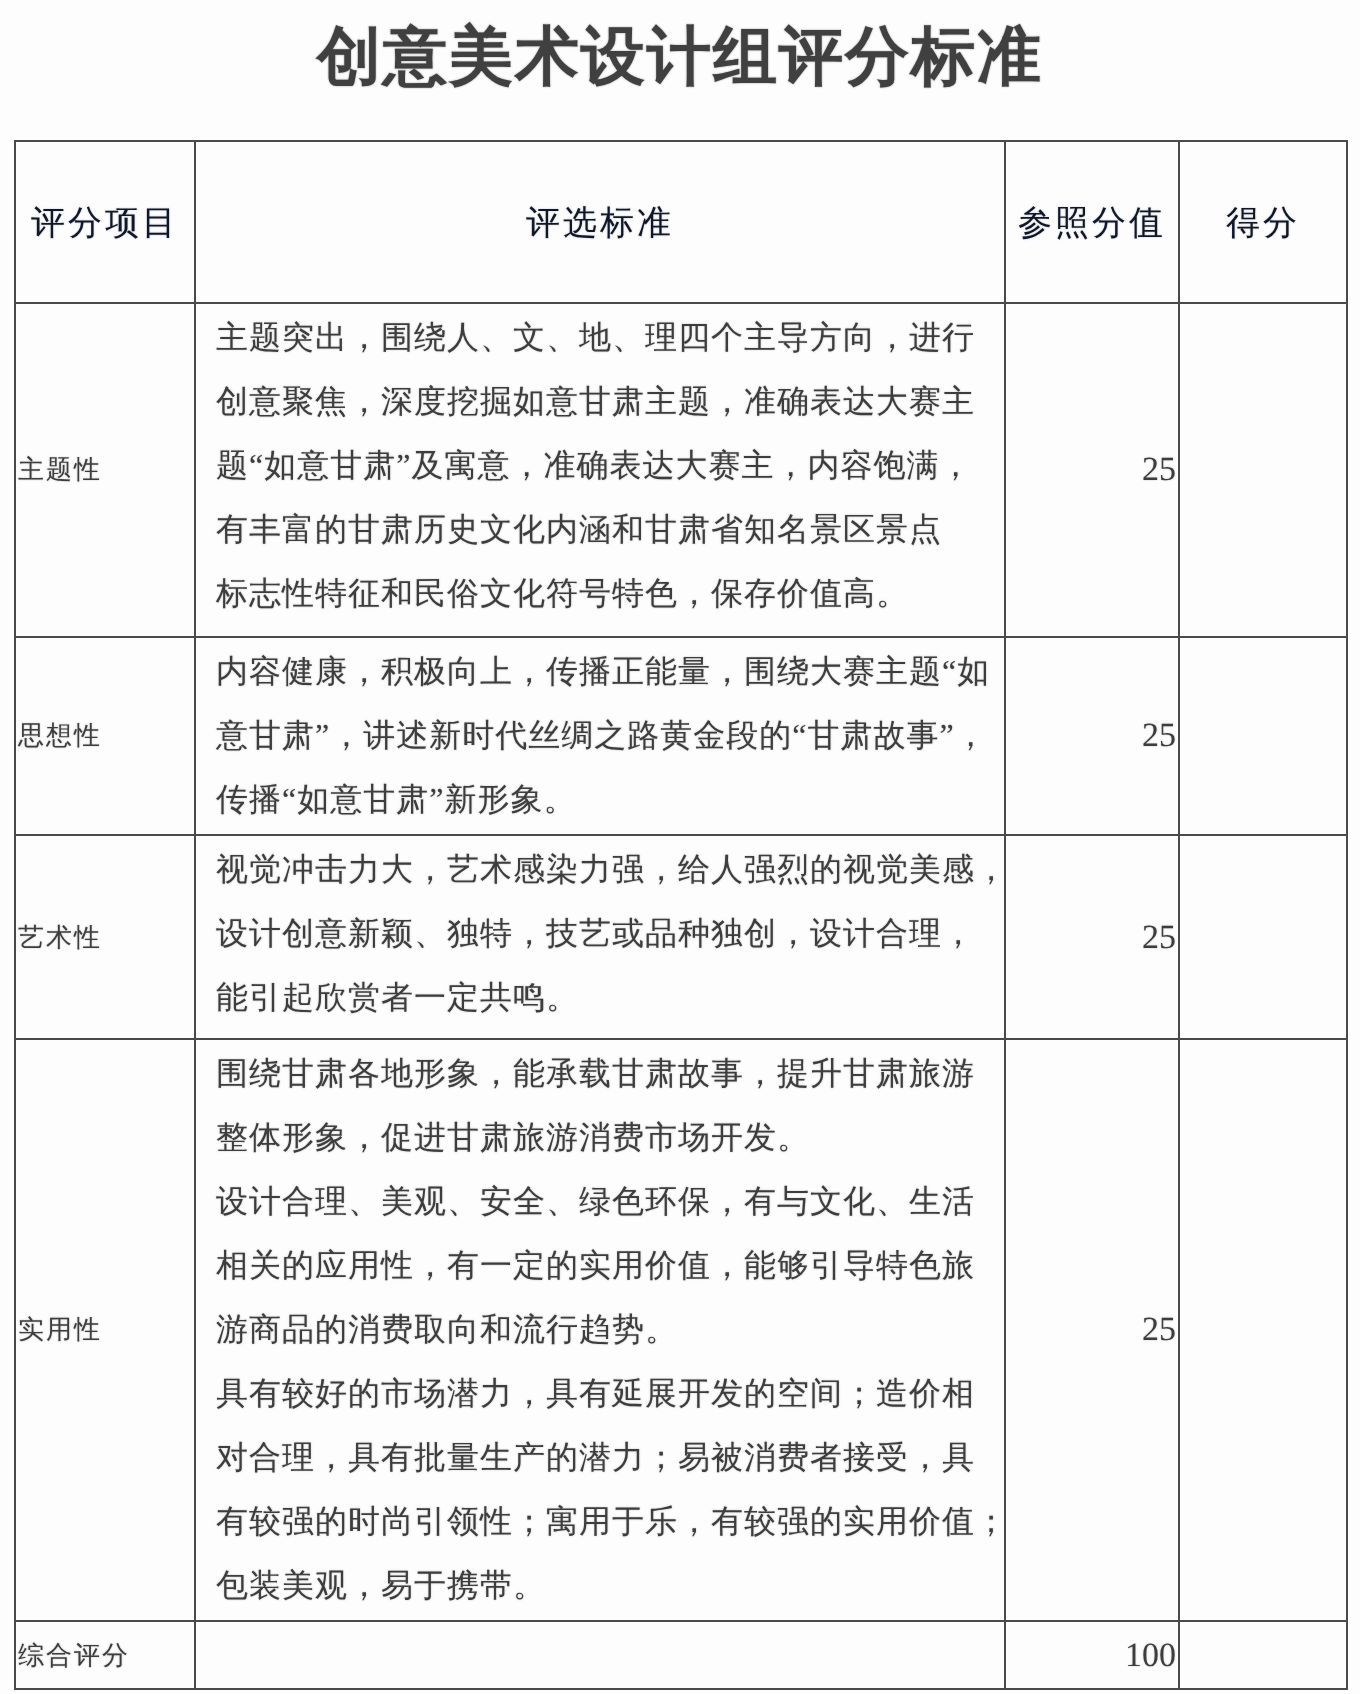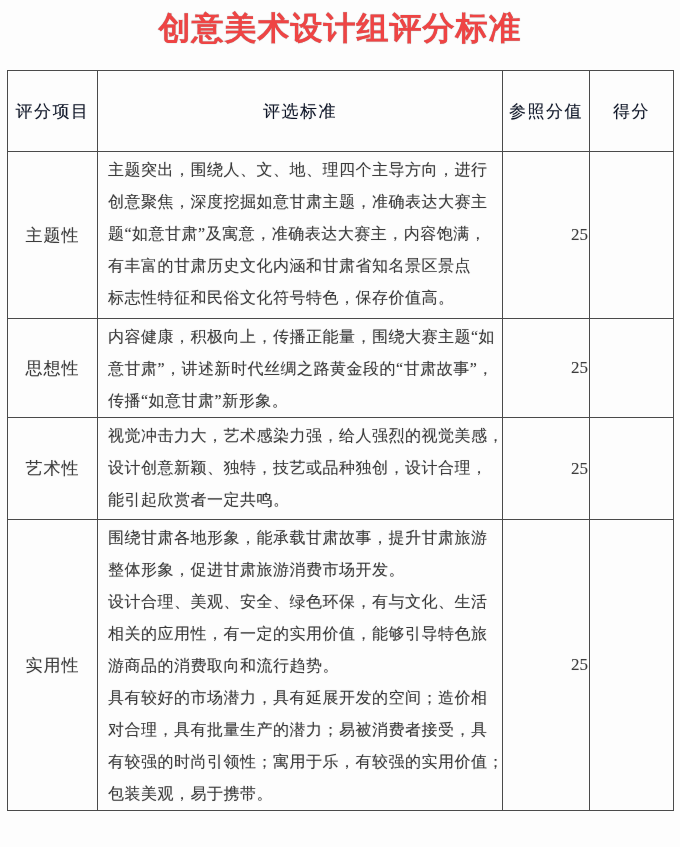--- a/index.html
+++ b/index.html
@@ -18,21 +18,21 @@
   }
   .title {
     margin: 0;
     padding-top: 7px;
     height: 46px;
     text-align: center;
     font-family: "Liberation Sans", "DejaVu Sans", sans-serif;
     font-weight: bold;
     font-size: 32px;
     letter-spacing: 1px;
-    color: #ef4444;
+    color: #404040;
     text-shadow: 0 0 1px rgba(20,20,20,0.45);
   }
   table.score-table {
     margin-left: 7px;
     margin-top: 17px;
     border-collapse: collapse;
     table-layout: fixed;
     width: 666px;
   }
   .score-table th, .score-table td {
@@ -49,23 +49,23 @@
     text-shadow: 0 0 1px rgba(70,70,70,0.35);
   }
   thead tr { height: 81px; }
   tbody tr:nth-child(1) { height: 167px; }
   tbody tr:nth-child(2) { height: 97px; }
   tbody tr:nth-child(3) { height: 102px; }
   tbody tr:nth-child(4) { height: 291px; }
   tbody tr:nth-child(5) { height: 34px; }
 
   td.item-cell {
-    text-align: center;
+    text-align: left;
     vertical-align: middle;
-    font-size: 17px;
+    font-size: 13px;
     letter-spacing: 1px;
     text-shadow: 0 0 1px rgba(70,70,70,0.35);
   }
   td.criteria-cell {
     vertical-align: top;
     padding: 2px 4px 0 10px;
     font-size: 16px;
     font-family: Liberation Serif, serif;
   }
   .criteria-line {
@@ -143,15 +143,21 @@
             <div class="criteria-line">相关的应用性，有一定的实用价值，能够引导特色旅</div>
             <div class="criteria-line">游商品的消费取向和流行趋势。</div>
             <div class="criteria-line">具有较好的市场潜力，具有延展开发的空间；造价相</div>
             <div class="criteria-line">对合理，具有批量生产的潜力；易被消费者接受，具</div>
             <div class="criteria-line">有较强的时尚引领性；寓用于乐，有较强的实用价值；</div>
             <div class="criteria-line">包装美观，易于携带。</div>
           </td>
           <td class="refscore-cell">25</td>
           <td class="score-cell"></td>
         </tr>
+        <tr>
+          <td class="item-cell">综合评分</td>
+          <td class="criteria-cell"></td>
+          <td class="refscore-cell">100</td>
+          <td class="score-cell"></td>
+        </tr>
       </tbody>
   </table>
 </div>
 
 </body></html>

